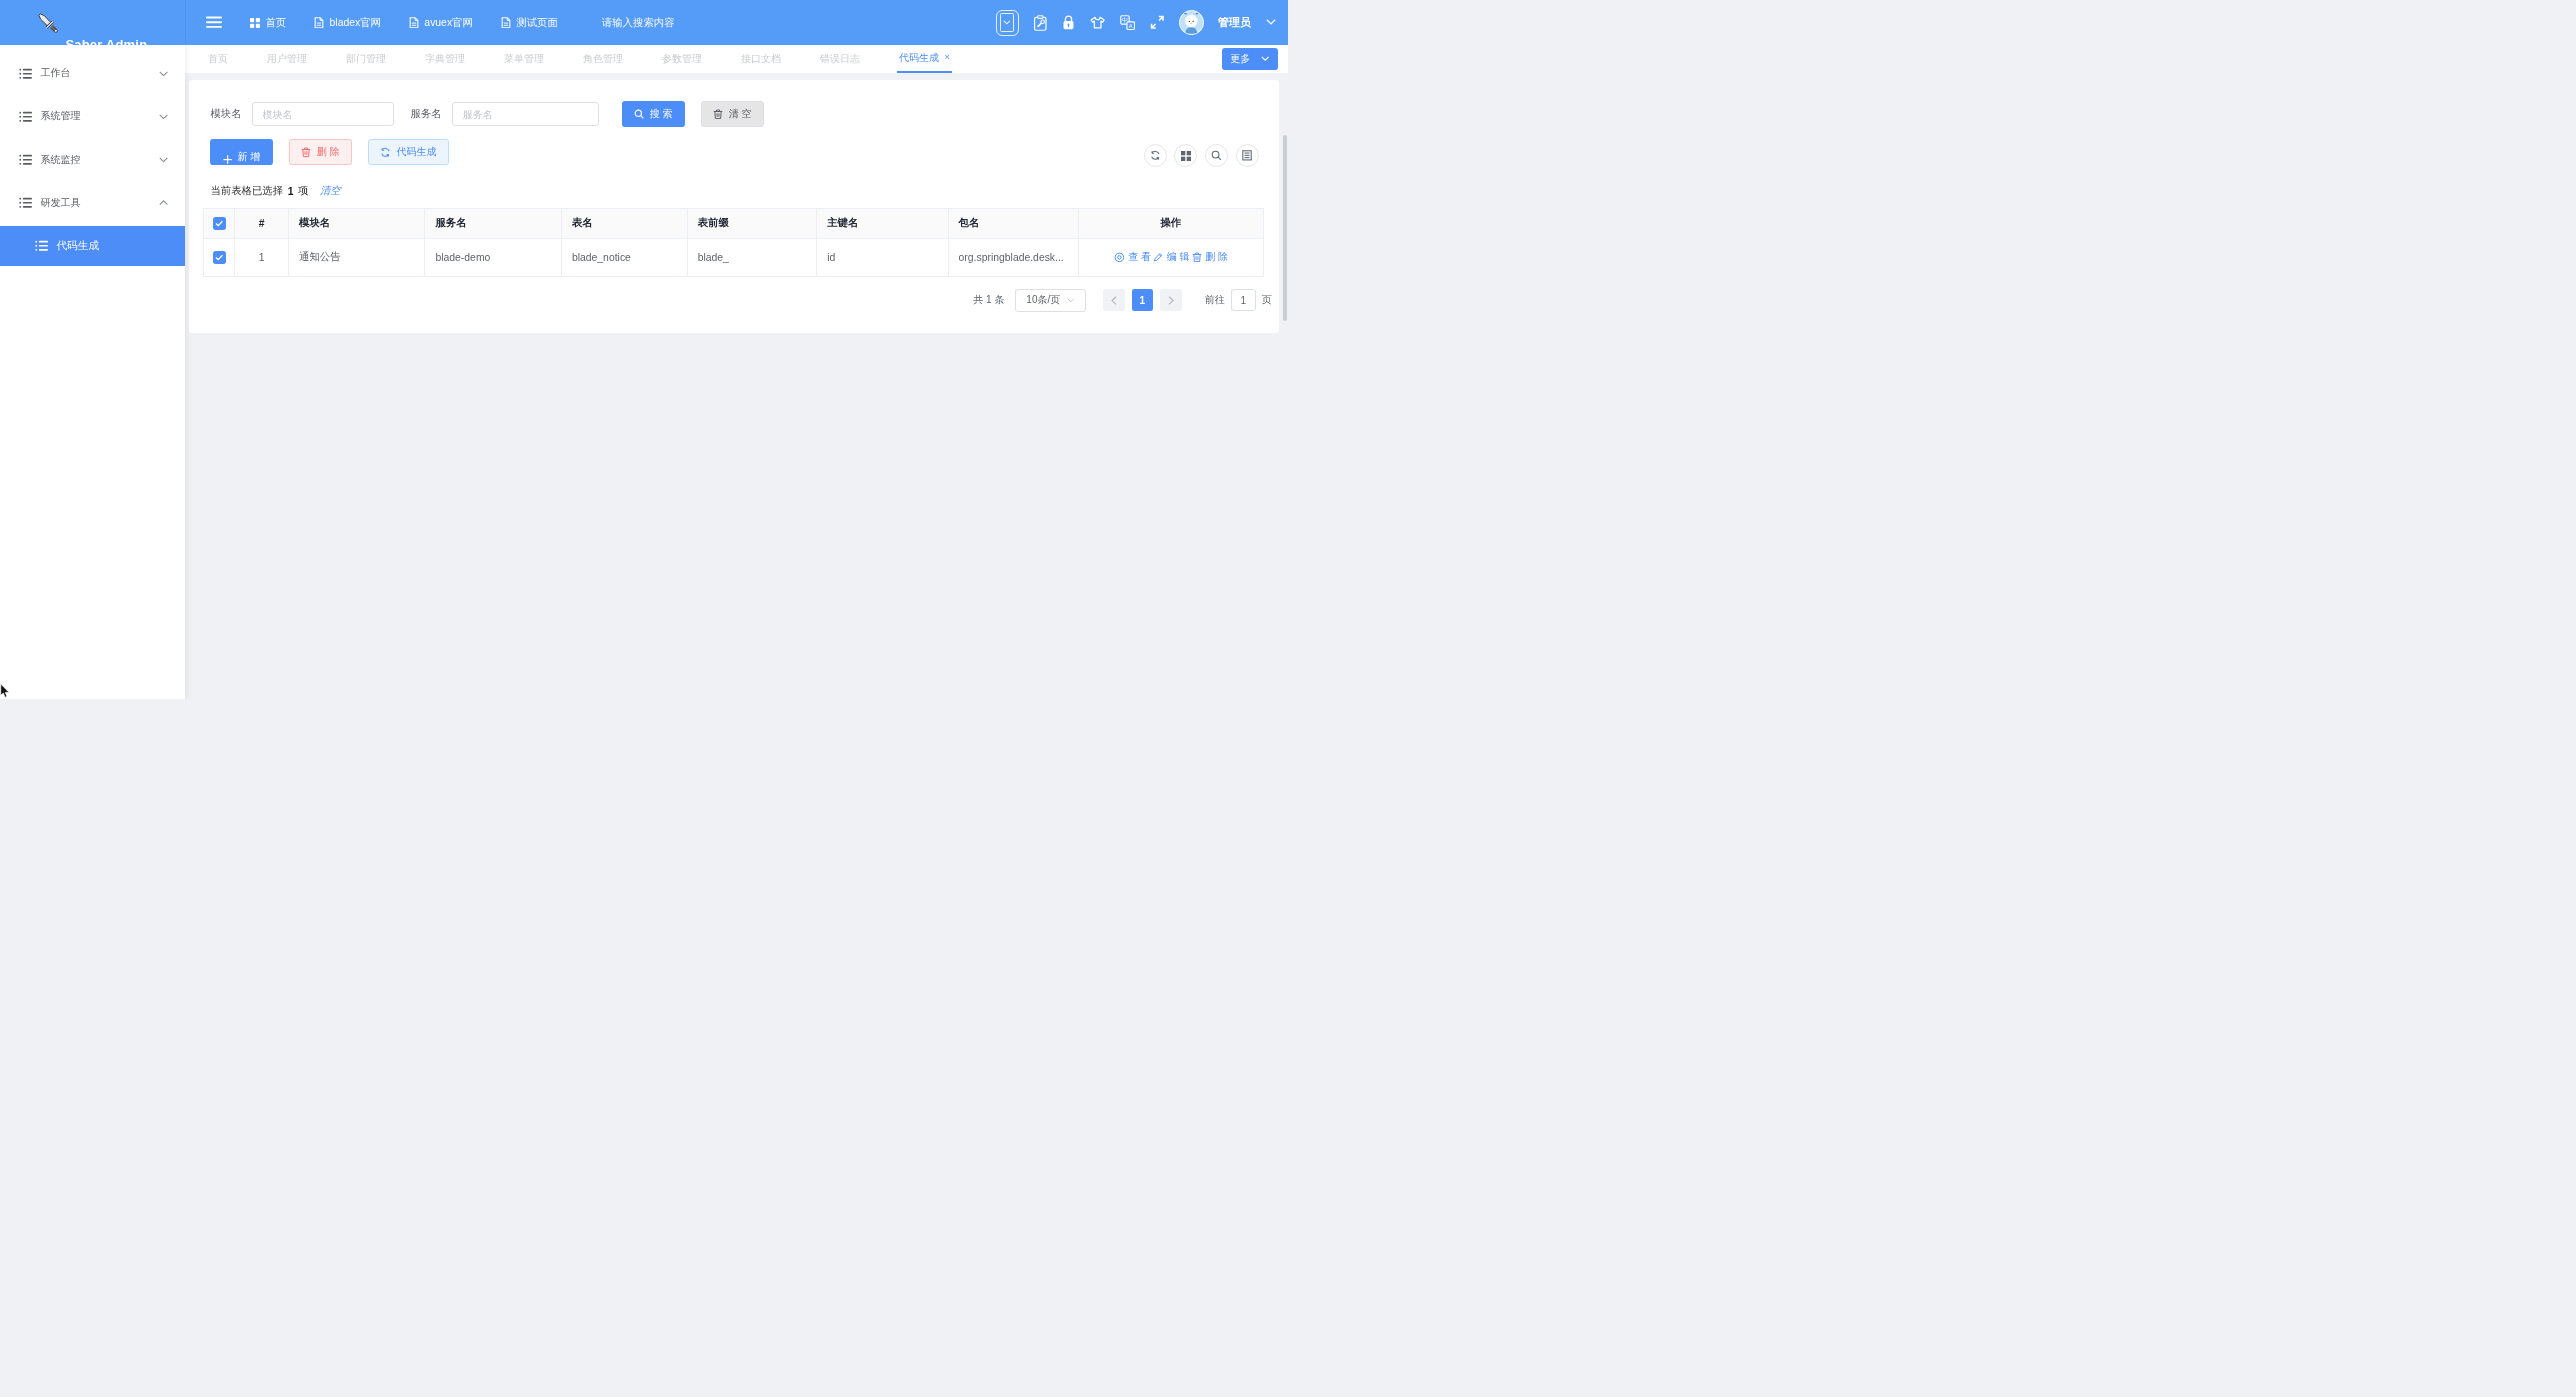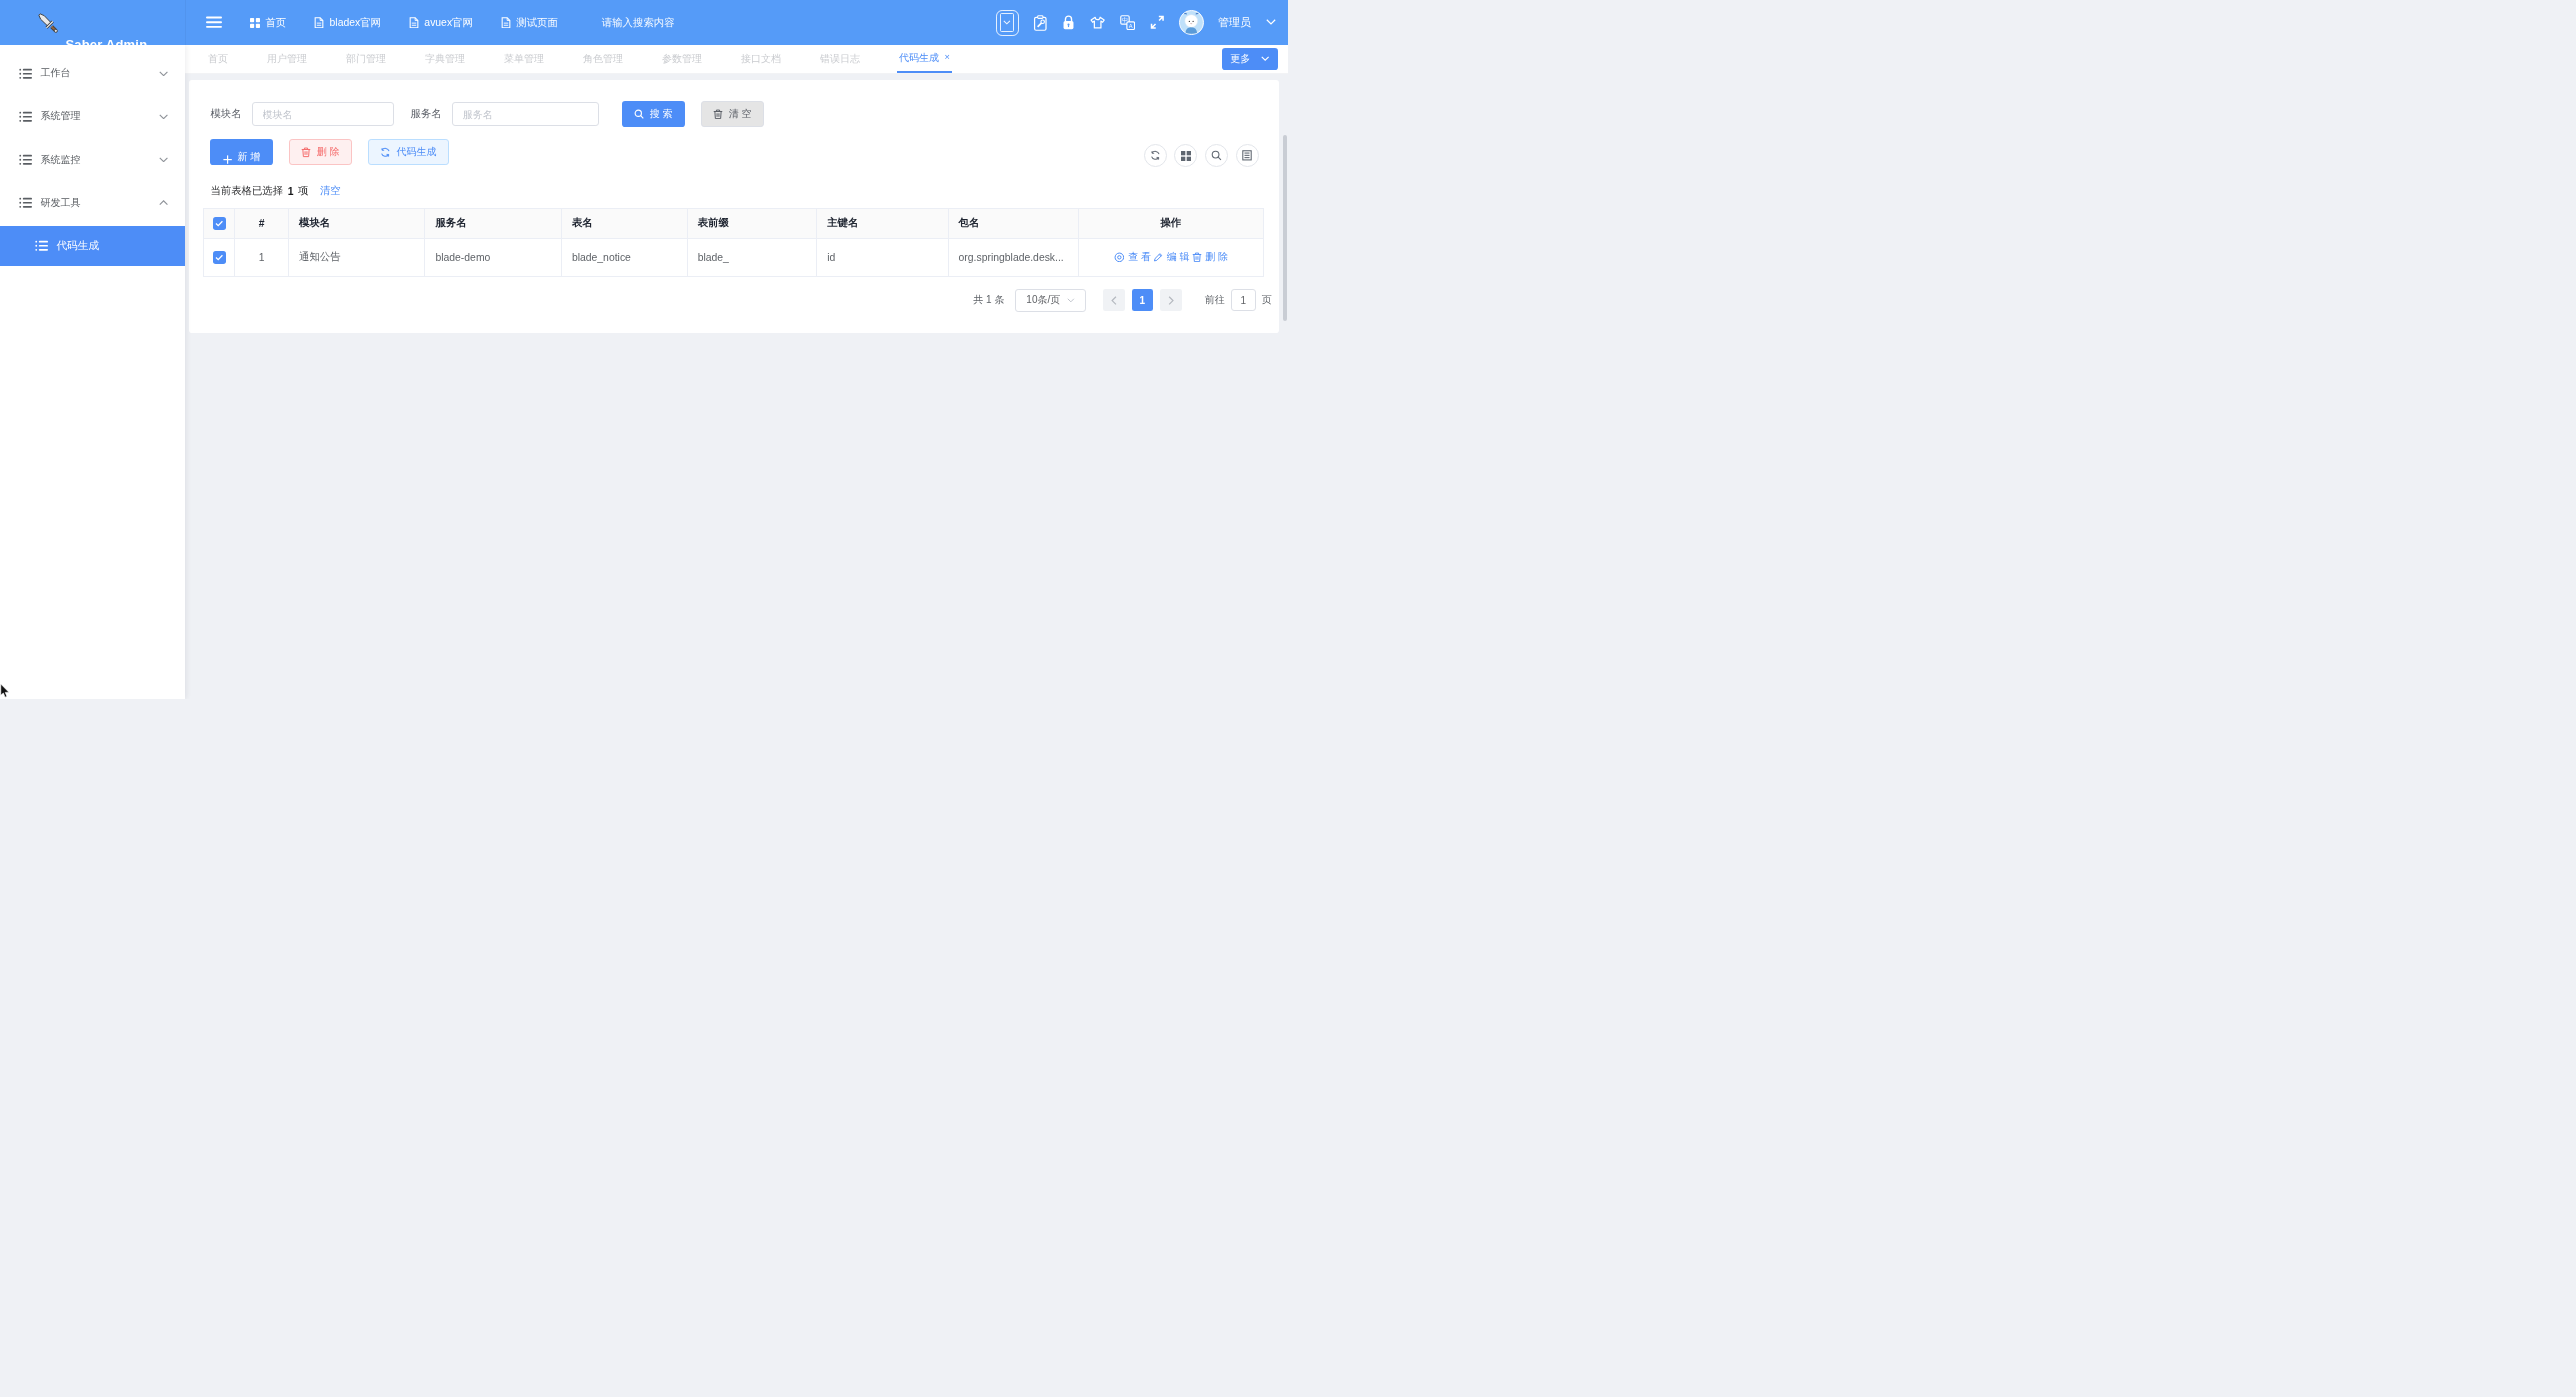--- a/index.html
+++ b/index.html
@@ -33,21 +33,21 @@
     display:flex; align-items:center; justify-content:center; cursor:pointer;
   }
   .collapse-inner {
     width:14px; height:18.4px; border:1.2px solid rgba(255,255,255,0.85); border-radius:1.5px;
     display:flex; align-items:center; justify-content:center;
   }
   .avatar {
     width:24.5px; height:24.5px; border-radius:50%; background:#cfe6fb; border:1.5px solid #f4f9ff;
     display:flex; align-items:center; justify-content:center; overflow:hidden; cursor:pointer;
   }
-  .username { font-size:11px; font-weight:normal; cursor:pointer; }
+  .username { font-size:11px; font-weight:bold; cursor:pointer; }
 
   
   .sidebar {
     position:absolute; top:45px; left:0; bottom:0; width:185px; background:#fff; z-index:20;
     box-shadow:1.5px 0 4.6px rgba(0,21,41,0.06); padding-top:8.4px;
   }
   .menu-item {
     height:40px; margin-bottom:3.1px; display:flex; align-items:center;
     padding:0 17px 0 19px; font-size:10px; color:#565a5f; cursor:pointer;
   }
@@ -105,21 +105,21 @@
   .toolbar .btn-primary { margin-left:0;align-items:flex-end; }
   .tool-circles { position:absolute; right:20px; top:64px; display:flex; gap:7.7px; }
   .circle-btn {
     width:23px; height:23px; border-radius:50%; border:0.8px solid #e3e6eb; background:#fff;
     display:flex; align-items:center; justify-content:center; color:#5f6670; cursor:pointer;
   }
 
   
   .selection { margin:19px 0 0 7px; font-size:10.4px; color:#303133; display:flex; align-items:center; gap:3.8px; }
   .sel-count { font-weight:bold; color:#17181a; padding:0 0.8px; }
-  .clear-link { color:var(--primary); margin-left:7.7px; cursor:pointer; }
+  .clear-link { color:var(--primary); margin-left:7.7px; cursor:pointer;font-style:italic; }
 
   
   table.grid { border-collapse:collapse; margin-top:9.2px; table-layout:fixed; }
   .grid th {
     height:30px; background:#fafafa; border:0.8px solid #ebeef5; color:#1e2430;
     font-size:10.4px; font-weight:bold; text-align:left; padding:0 0 0 10px;
   }
   .grid td { height:38px; border:0.8px solid #ebeef5; color:#5f6368; font-size:10.4px; padding:0 0 0 10px; background:#fff; }
   .grid th.c, .grid td.c { text-align:center; padding-left:0; }
   .checkbox {

